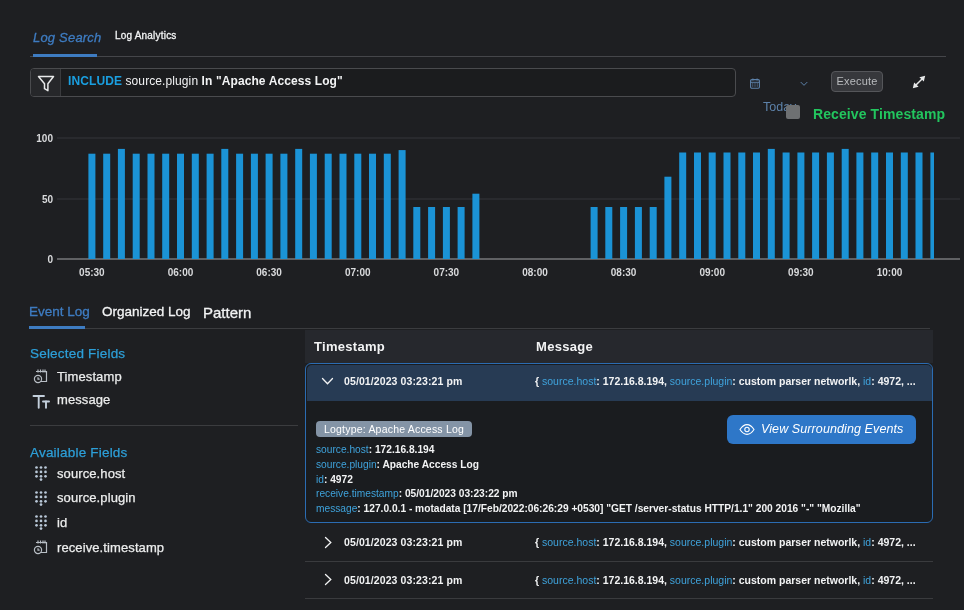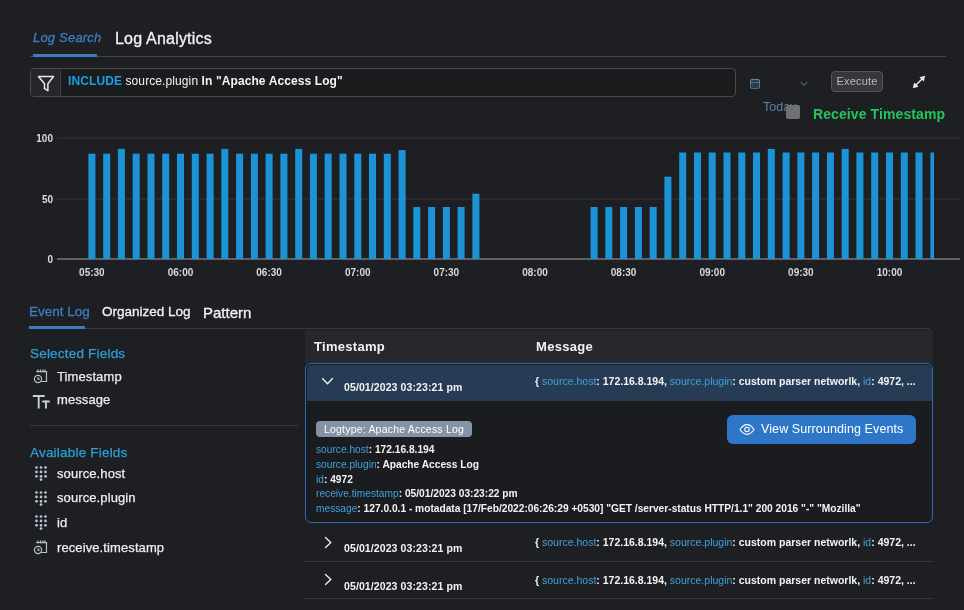--- a/index.html
+++ b/index.html
@@ -2,21 +2,21 @@
 <html><head>
 <meta charset="utf-8">
 <style>
 * { margin:0; padding:0; box-sizing:border-box; }
 html,body { width:964px; height:610px; background:#1e1f22; overflow:hidden;
   font-family:"Liberation Sans", sans-serif; }
 .abs { position:absolute; }
 
 #tabline { left:30px; top:56px; width:916px; height:1px; background:#45464a; }
 #tab1 { left:33px; top:30px; color:#3e7cc2; font-size:13px; letter-spacing:.2px;font-style:italic; -webkit-text-stroke:0.3px #3e7cc2; }
-#tab2 { left:115px; top:30px; color:#f2f3f4; font-size:16px; letter-spacing:.2px; -webkit-text-stroke:0.3px #f2f3f4; }
+#tab2 { left:115px; top:30px; color:#f2f3f4; font-size:10px; letter-spacing:.2px; -webkit-text-stroke:0.3px #f2f3f4; }
 #tab1u { left:33px; top:54px; width:64px; height:3px; background:#3e7cc2; }
 
 #sbar { left:30px; top:68px; width:706px; height:29px; border:1px solid #4a4b4e;
   border-radius:4px; background:#1b1c1e; }
 #sfunnel { left:31px; top:69px; width:30px; height:27px; background:#26272a;
   border-radius:3px 0 0 3px; border-right:1px solid #3a3b3e;}
 #stext { left:68px; top:74px; font-size:12px; color:#f2f3f4; letter-spacing:.1px; white-space:nowrap;}
 #stext b.inc { color:#1a9fe0; font-weight:bold;margin-top:6px; }
 
 #today { left:763px; top:76px; color:#5d82aa; font-size:12.5px;margin-top:24px; }
@@ -40,27 +40,27 @@
 #sf { left:30px; top:346px; }
 #af { left:30px; top:445px; }
 .fitem { color:#eceded; font-size:13px; letter-spacing:.1px; -webkit-text-stroke:0.25px #eceded; }
 #sdivider { left:30px; top:425px; width:268px; height:1px; background:#3b3c3f; }
 
 #thead { left:305px; top:330px; width:628px; height:33px; background:#26282d; }
 #thead .h { position:absolute; top:9px; color:#f2f3f4; font-size:13px; font-weight:bold; letter-spacing:.3px;}
 #row1 { left:305px; top:363px; width:628px; height:160px; border:1.5px solid #2b6cb3;
   border-radius:6px; background:#1a1c1f;}
 #row1top { left:306.5px; top:364.5px; width:625px; height:36.5px; background:#273b54; border-radius:5px 5px 0 0; }
-.rowts { position:absolute; color:#f2f3f4; font-size:10.5px; font-weight:bold; letter-spacing:.1px; white-space:nowrap;margin-top:6px;}
+.rowts { position:absolute; color:#f2f3f4; font-size:10.5px; font-weight:bold; letter-spacing:.1px; white-space:nowrap;}
 .rowmsg { position:absolute; font-size:10.5px; color:#f2f3f4; font-weight:bold; white-space:nowrap; letter-spacing:0;}
 .rowmsg .k { color:#3fa3dc; font-weight:normal; }
 #chip { left:316px; top:421px; height:16px; line-height:16px; background:#8494a6; color:#fff;
   border-radius:4px; font-size:10.5px; padding:0 8px; letter-spacing:.2px;}
 #vbtn { left:727px; top:415px; width:189px; height:29px; background:#2e77c8; border-radius:6px;
-  color:#fff; font-size:12.5px; letter-spacing:.1px; white-space:nowrap;}
+  color:#fff; font-size:12.5px; letter-spacing:.1px; white-space:nowrap;font-style:italic;}
 #vbtn span { position:absolute; left:34px; top:7px; }
 .dline { position:absolute; left:316px; font-size:10.2px; white-space:nowrap; letter-spacing:0;}
 .dline .k { color:#3fa3dc; }
 .dline .v { color:#f2f3f4; font-weight:bold; }
 .sep { position:absolute; left:305px; width:628px; height:1px; background:#3a3b3e; }
 .chev { position:absolute; }
 </style>
 </head>
 <body>
 <div class="abs" id="tab1">Log Search</div>

